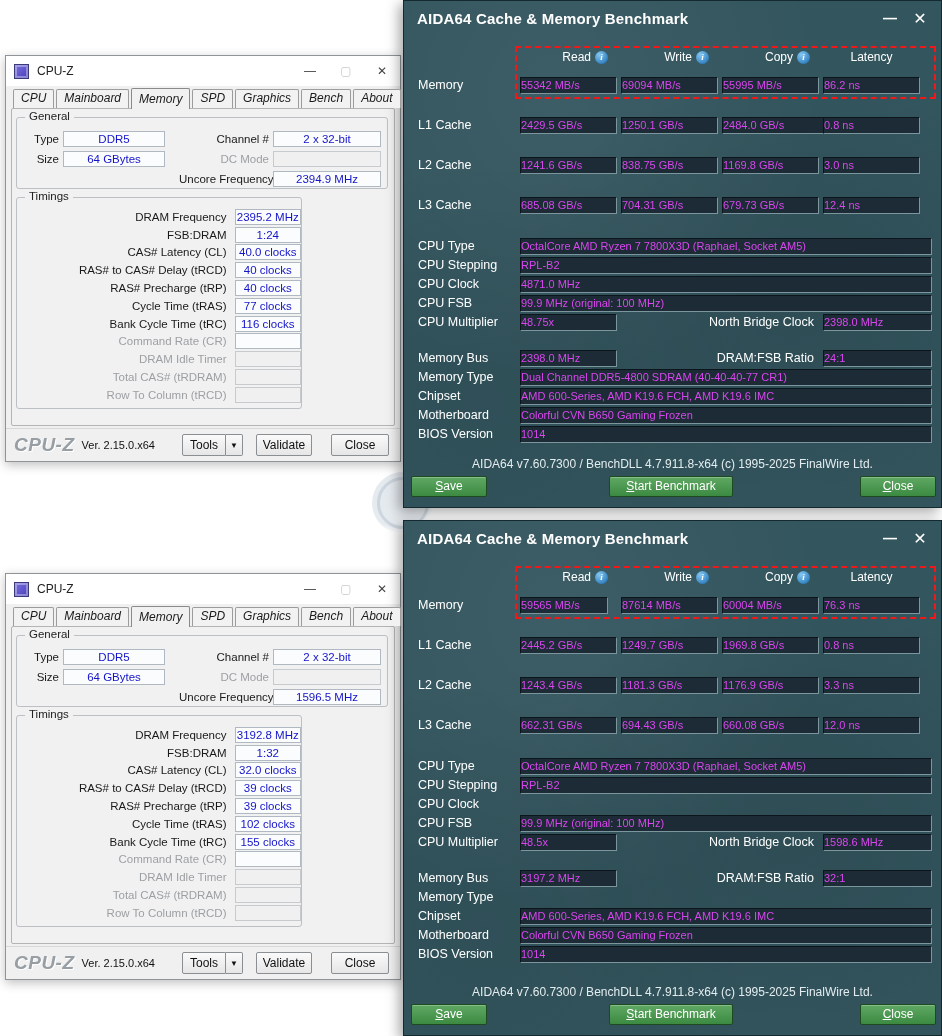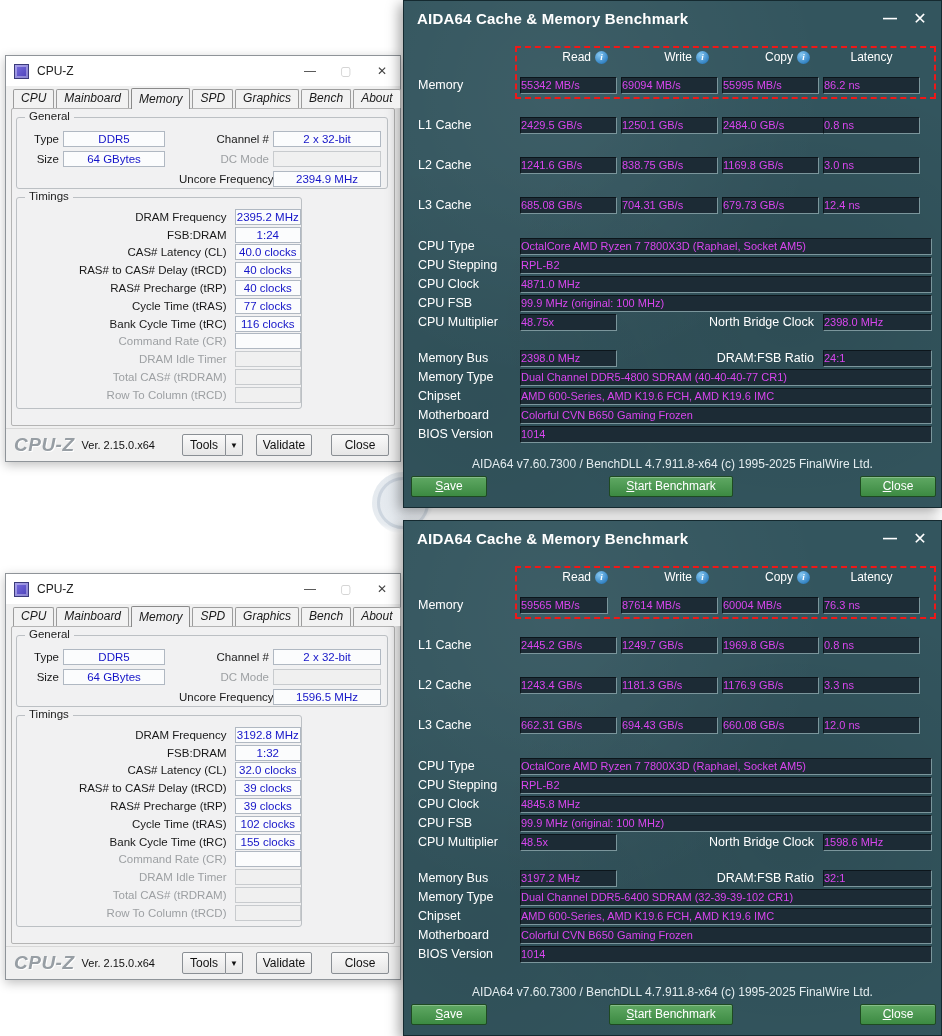--- a/index.html
+++ b/index.html
@@ -470,34 +470,32 @@
     <span class="abox" style="left:116px; top:162px; width:97px;">662.31 GB/s</span>
     <span class="abox" style="left:217px; top:162px; width:97px;">694.43 GB/s</span>
     <span class="abox" style="left:318px; top:162px; width:97px;">660.08 GB/s</span>
     <span class="abox" style="left:419px; top:162px; width:97px;">12.0 ns</span>
 
     <span class="a-lbl" style="left:14px; top:204px;">CPU Type</span>
     <span class="abox" style="left:116px; top:203px; width:412px;">OctalCore AMD Ryzen 7 7800X3D  (Raphael, Socket AM5)</span>
     <span class="a-lbl" style="left:14px; top:223px;">CPU Stepping</span>
     <span class="abox" style="left:116px; top:222px; width:412px;">RPL-B2</span>
     <span class="a-lbl" style="left:14px; top:242px;">CPU Clock</span>
-    <span class="abox" style="left:116px; top:241px; width:412px;">4845.8 MHz</span>
     <span class="a-lbl" style="left:14px; top:261px;">CPU FSB</span>
     <span class="abox" style="left:116px; top:260px; width:412px;">99.9 MHz  (original: 100 MHz)</span>
     <span class="a-lbl" style="left:14px; top:280px;">CPU Multiplier</span>
     <span class="abox" style="left:116px; top:279px; width:97px;">48.5x</span>
     <span class="a-lbl r" style="right:127px; top:280px;">North Bridge Clock</span>
     <span class="abox" style="left:419px; top:279px; width:109px;">1598.6 MHz</span>
 
     <span class="a-lbl" style="left:14px; top:316px;">Memory Bus</span>
     <span class="abox" style="left:116px; top:315px; width:97px;">3197.2 MHz</span>
     <span class="a-lbl r" style="right:127px; top:316px;">DRAM:FSB Ratio</span>
     <span class="abox" style="left:419px; top:315px; width:109px;">32:1</span>
     <span class="a-lbl" style="left:14px; top:335px;">Memory Type</span>
-    <span class="abox" style="left:116px; top:334px; width:412px;">Dual Channel DDR5-6400 SDRAM  (32-39-39-102 CR1)</span>
     <span class="a-lbl" style="left:14px; top:354px;">Chipset</span>
     <span class="abox" style="left:116px; top:353px; width:412px;">AMD 600-Series, AMD K19.6 FCH, AMD K19.6 IMC</span>
     <span class="a-lbl" style="left:14px; top:373px;">Motherboard</span>
     <span class="abox" style="left:116px; top:372px; width:412px;">Colorful CVN B650 Gaming Frozen</span>
     <span class="a-lbl" style="left:14px; top:392px;">BIOS Version</span>
     <span class="abox" style="left:116px; top:391px; width:412px;">1014</span>
 
     <div class="a-footer">AIDA64 v7.60.7300 / BenchDLL 4.7.911.8-x64  (c) 1995-2025 FinalWire Ltd.</div>
     <span class="a-btn" style="left:7px; width:76px;">Save</span>
     <span class="a-btn" style="left:205px; width:124px;">Start Benchmark</span>

